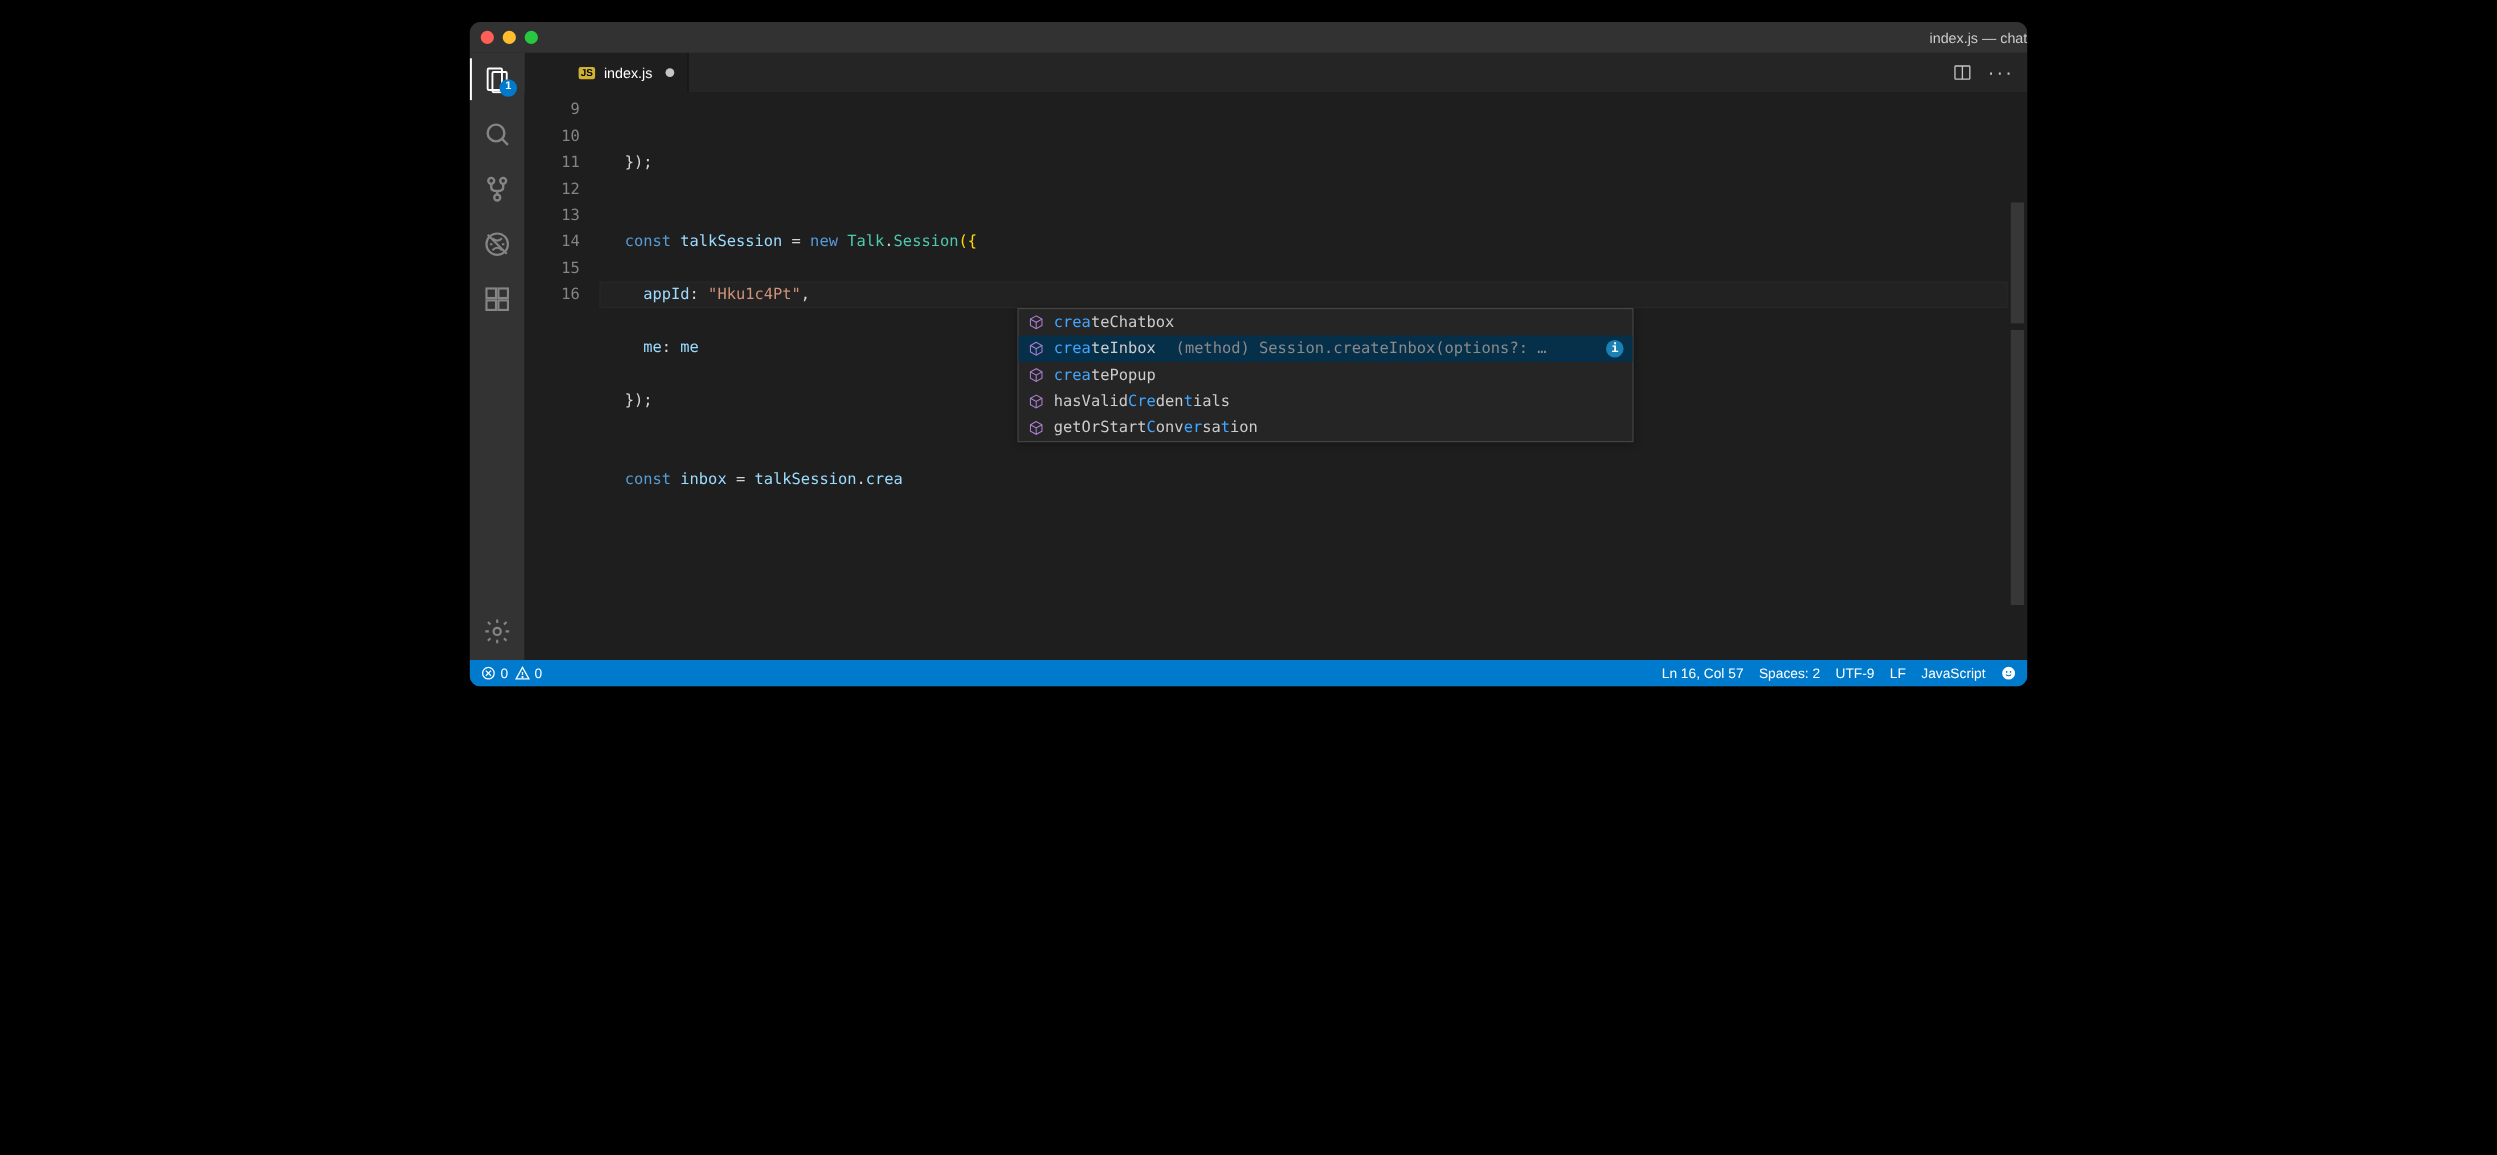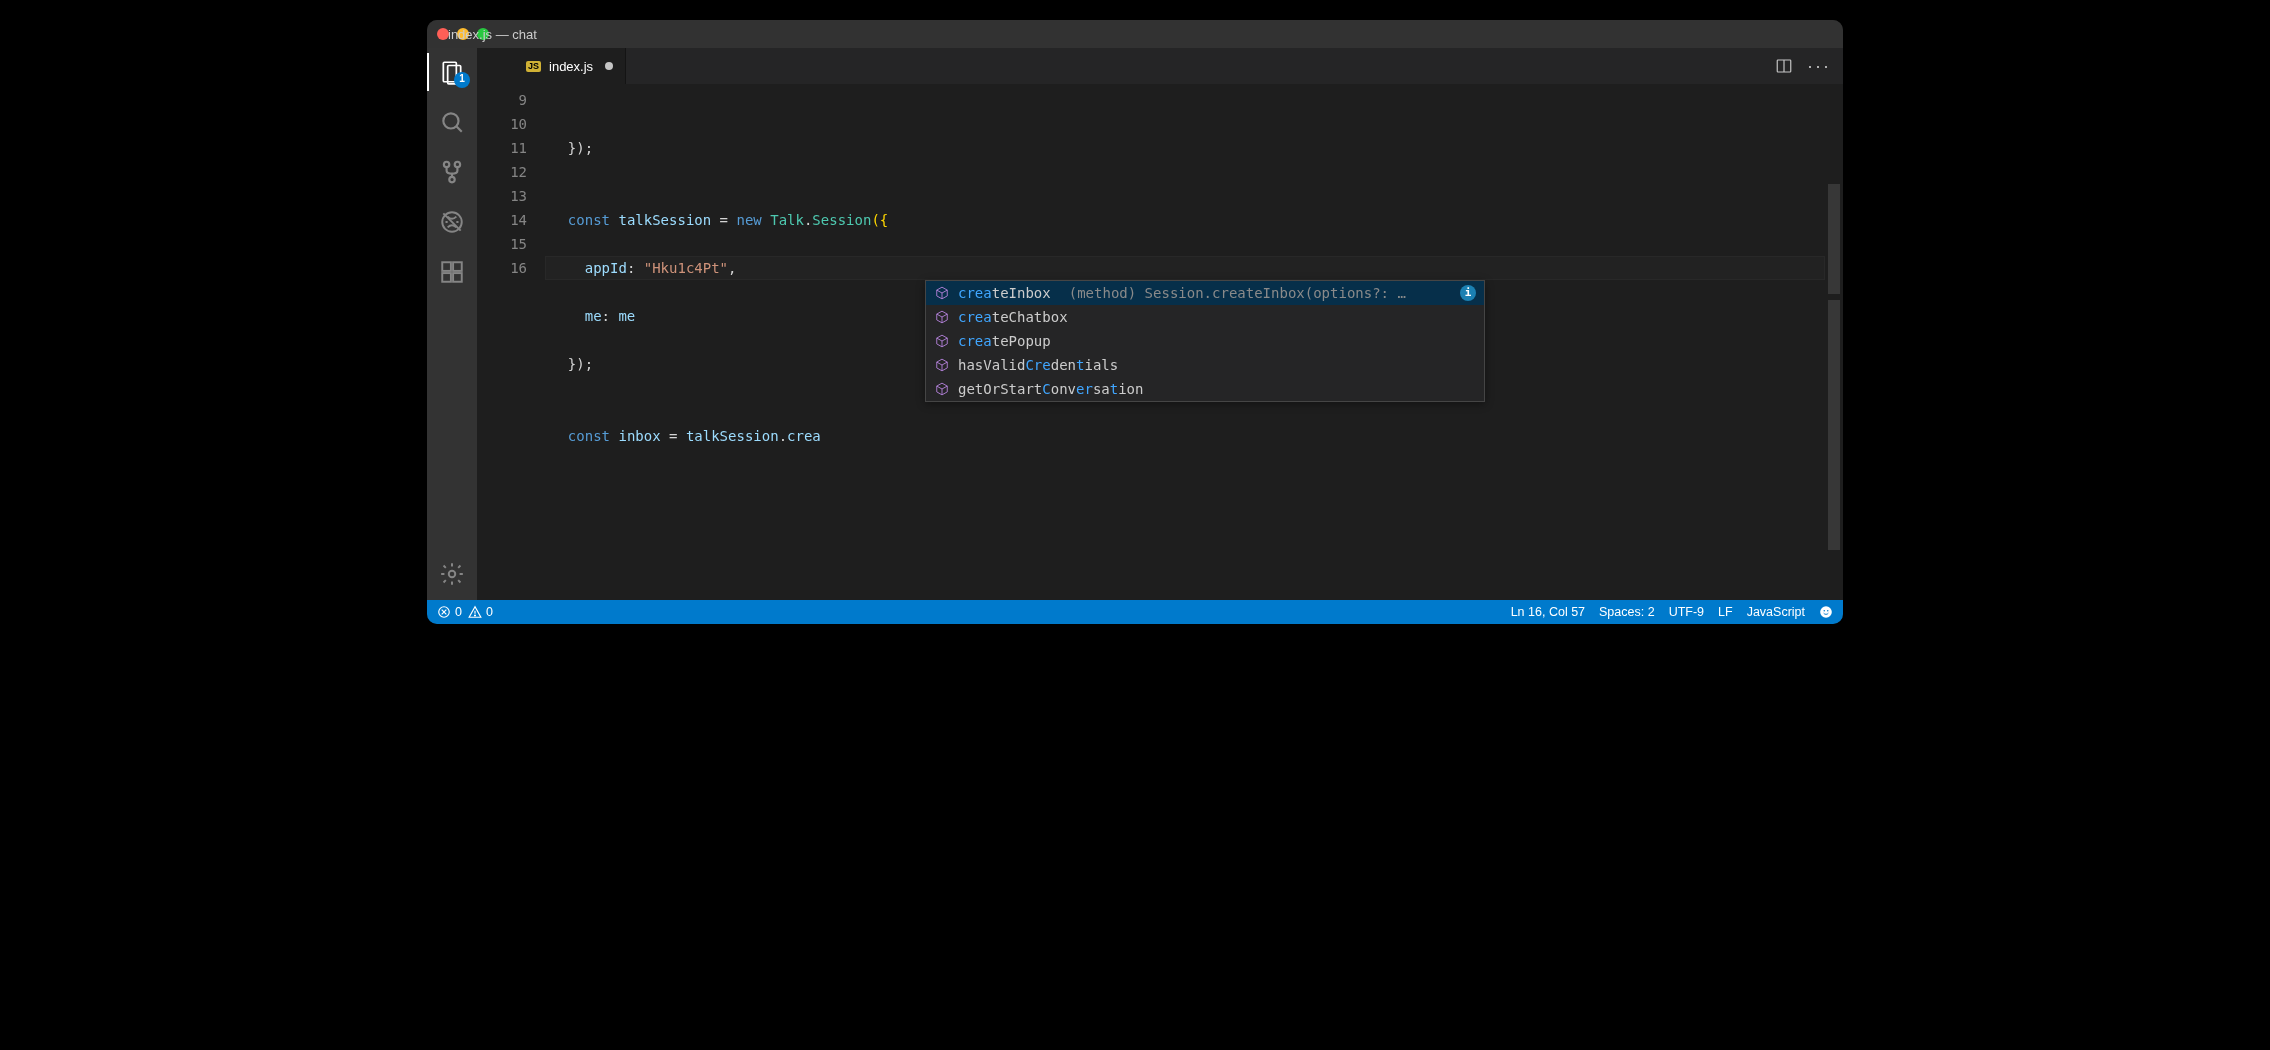--- a/index.html
+++ b/index.html
@@ -46,25 +46,24 @@
     background: var(--bg-titlebar);
     display: flex; align-items: center;
     padding: 0 10px;
     position: relative;
   }
   .traffic { display: flex; gap: 8px; }
   .tl { width: 12px; height: 12px; border-radius: 50%; }
   .tl.r { background:#ff5f57; } .tl.y{background:#febc2e;} .tl.g{background:#28c840;}
   .titlebar .title {
     position: absolute; left: 0; right: 0;
-    text-align: left;
+    text-align: right;
     color: #cccccc;
     font-size: 13px;
     pointer-events: none;
-    padding-left: 21px;
   }
 
   
   .main {
     display: flex;
     height: 552px;
   }
 
   
   .activitybar {
@@ -258,27 +257,27 @@
 <div><span class="tok-dim">  });</span></div>
 <div><span></span></div>
 <div>  <span class="tok-kw">const</span> <span class="tok-var">talkSession</span><span> = </span><span class="tok-new">new</span><span> </span><span class="tok-type">Talk</span><span>.</span><span class="tok-type">Session</span><span class="tok-br">({</span></div>
 <div>    <span class="tok-var">appId</span><span>: </span><span class="tok-str">"Hku1c4Pt"</span><span>,</span></div>
 <div>    <span class="tok-var">me</span><span>: </span><span class="tok-var">me</span></div>
 <div><span class="tok-dim">  });</span></div>
 <div><span></span></div>
 <div>  <span class="tok-kw">const</span> <span class="tok-var">inbox</span><span> = </span><span class="tok-var">talkSession</span><span>.</span><span class="tok-var">crea</span></div>
 
           
-          <div class="suggest" id="suggest" style="left:380px; top:196px;"><div class="row sel"><span class="ico"><svg viewBox="0 0 24 24" width="14" height="14" fill="none" stroke="currentColor" stroke-width="1.6">
+          <div class="suggest" id="suggest" style="left:380px; top:196px;"><div class="row"><span class="ico"><svg viewBox="0 0 24 24" width="14" height="14" fill="none" stroke="currentColor" stroke-width="1.6">
+                    <path d="M12 2 3 7v10l9 5 9-5V7z"></path>
+                    <path d="M3 7l9 5 9-5M12 12v10"></path>
+                  </svg></span><span class="label"><span class="hl">crea</span>teChatbox</span></div><div class="row sel"><span class="ico"><svg viewBox="0 0 24 24" width="14" height="14" fill="none" stroke="currentColor" stroke-width="1.6">
                     <path d="M12 2 3 7v10l9 5 9-5V7z"></path>
                     <path d="M3 7l9 5 9-5M12 12v10"></path>
                   </svg></span><span class="label"><span class="hl">crea</span>teInbox</span><span class="detail">(method) Session.createInbox(options?: …</span><span class="info">i</span></div><div class="row"><span class="ico"><svg viewBox="0 0 24 24" width="14" height="14" fill="none" stroke="currentColor" stroke-width="1.6">
-                    <path d="M12 2 3 7v10l9 5 9-5V7z"></path>
-                    <path d="M3 7l9 5 9-5M12 12v10"></path>
-                  </svg></span><span class="label"><span class="hl">crea</span>teChatbox</span></div><div class="row"><span class="ico"><svg viewBox="0 0 24 24" width="14" height="14" fill="none" stroke="currentColor" stroke-width="1.6">
                     <path d="M12 2 3 7v10l9 5 9-5V7z"></path>
                     <path d="M3 7l9 5 9-5M12 12v10"></path>
                   </svg></span><span class="label"><span class="hl">crea</span>tePopup</span></div><div class="row"><span class="ico"><svg viewBox="0 0 24 24" width="14" height="14" fill="none" stroke="currentColor" stroke-width="1.6">
                     <path d="M12 2 3 7v10l9 5 9-5V7z"></path>
                     <path d="M3 7l9 5 9-5M12 12v10"></path>
                   </svg></span><span class="label">hasValid<span class="hl">Cre</span>den<span class="hl">t</span>ials<span class="hl"></span></span></div><div class="row"><span class="ico"><svg viewBox="0 0 24 24" width="14" height="14" fill="none" stroke="currentColor" stroke-width="1.6">
                     <path d="M12 2 3 7v10l9 5 9-5V7z"></path>
                     <path d="M3 7l9 5 9-5M12 12v10"></path>
                   </svg></span><span class="label">getOrStart<span class="hl">C</span>onv<span class="hl">er</span>sa<span class="hl">t</span>ion</span></div></div>
         </div>

